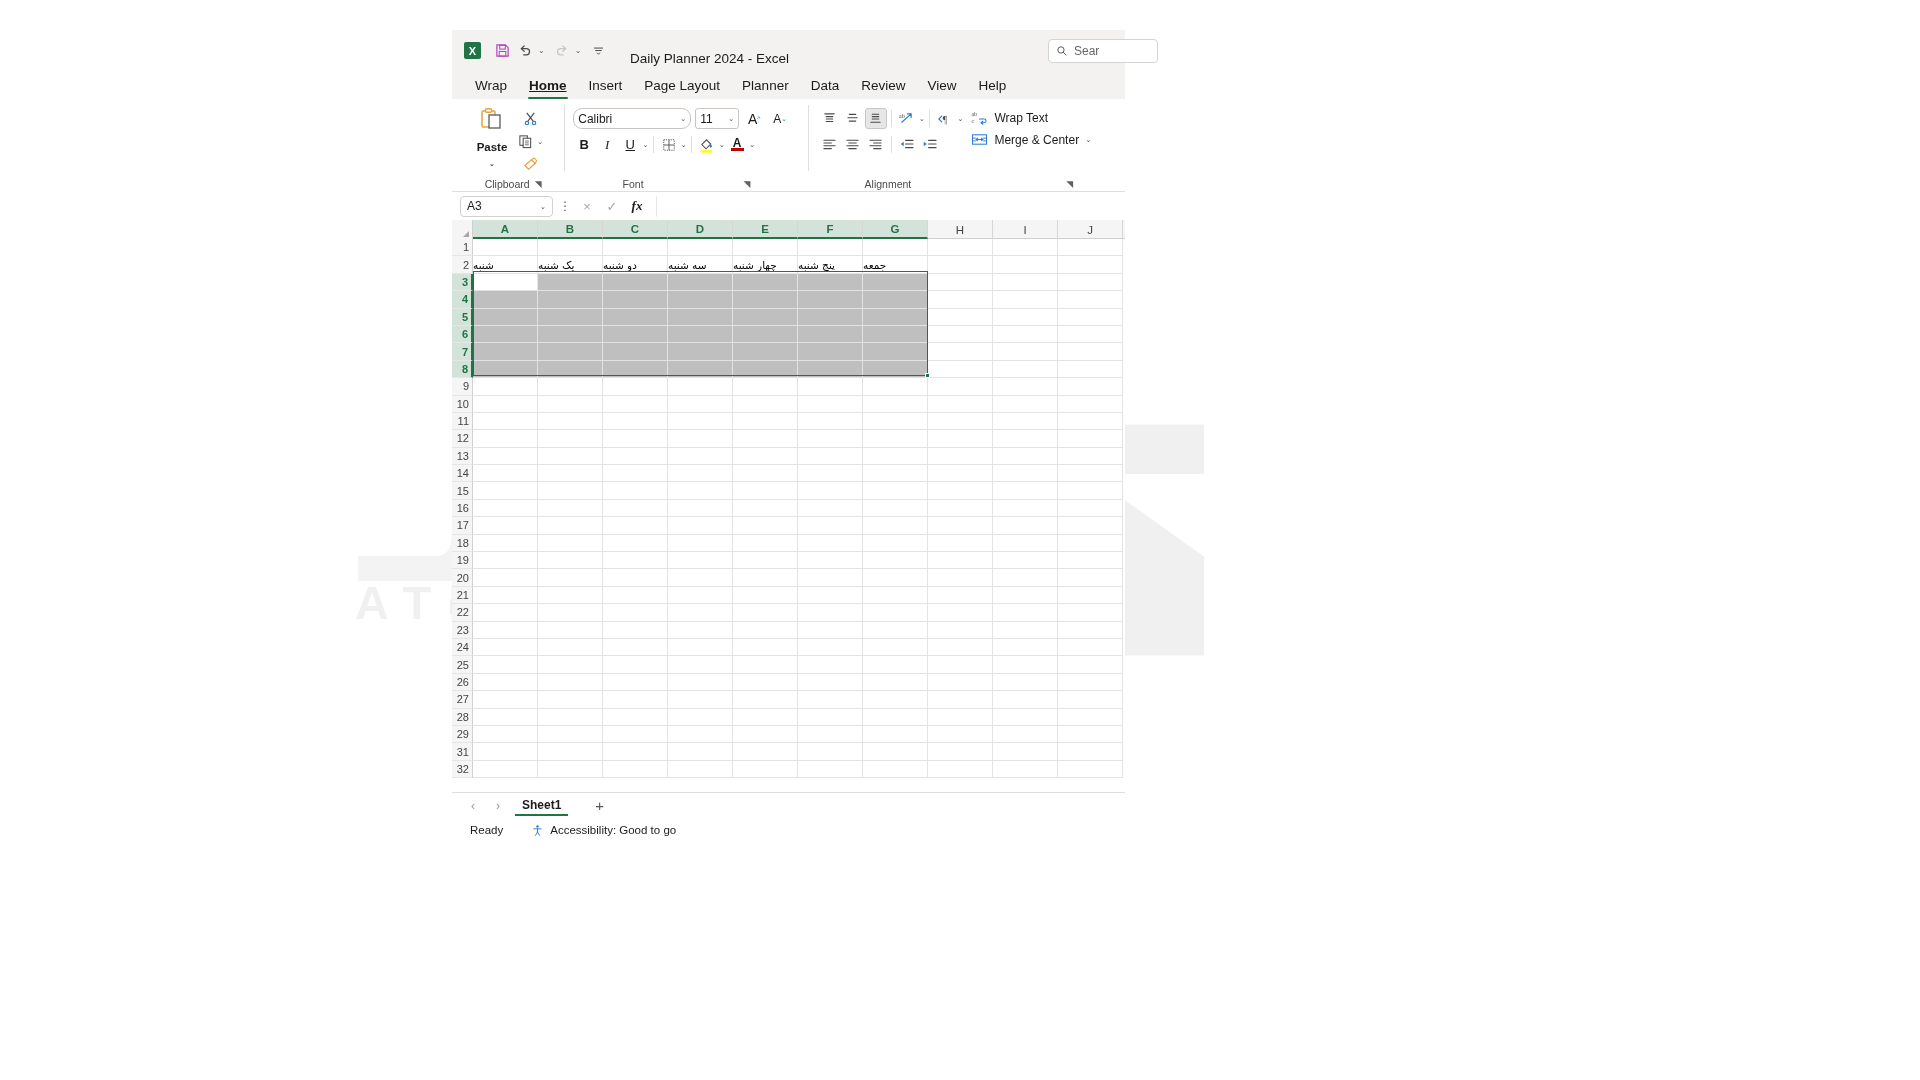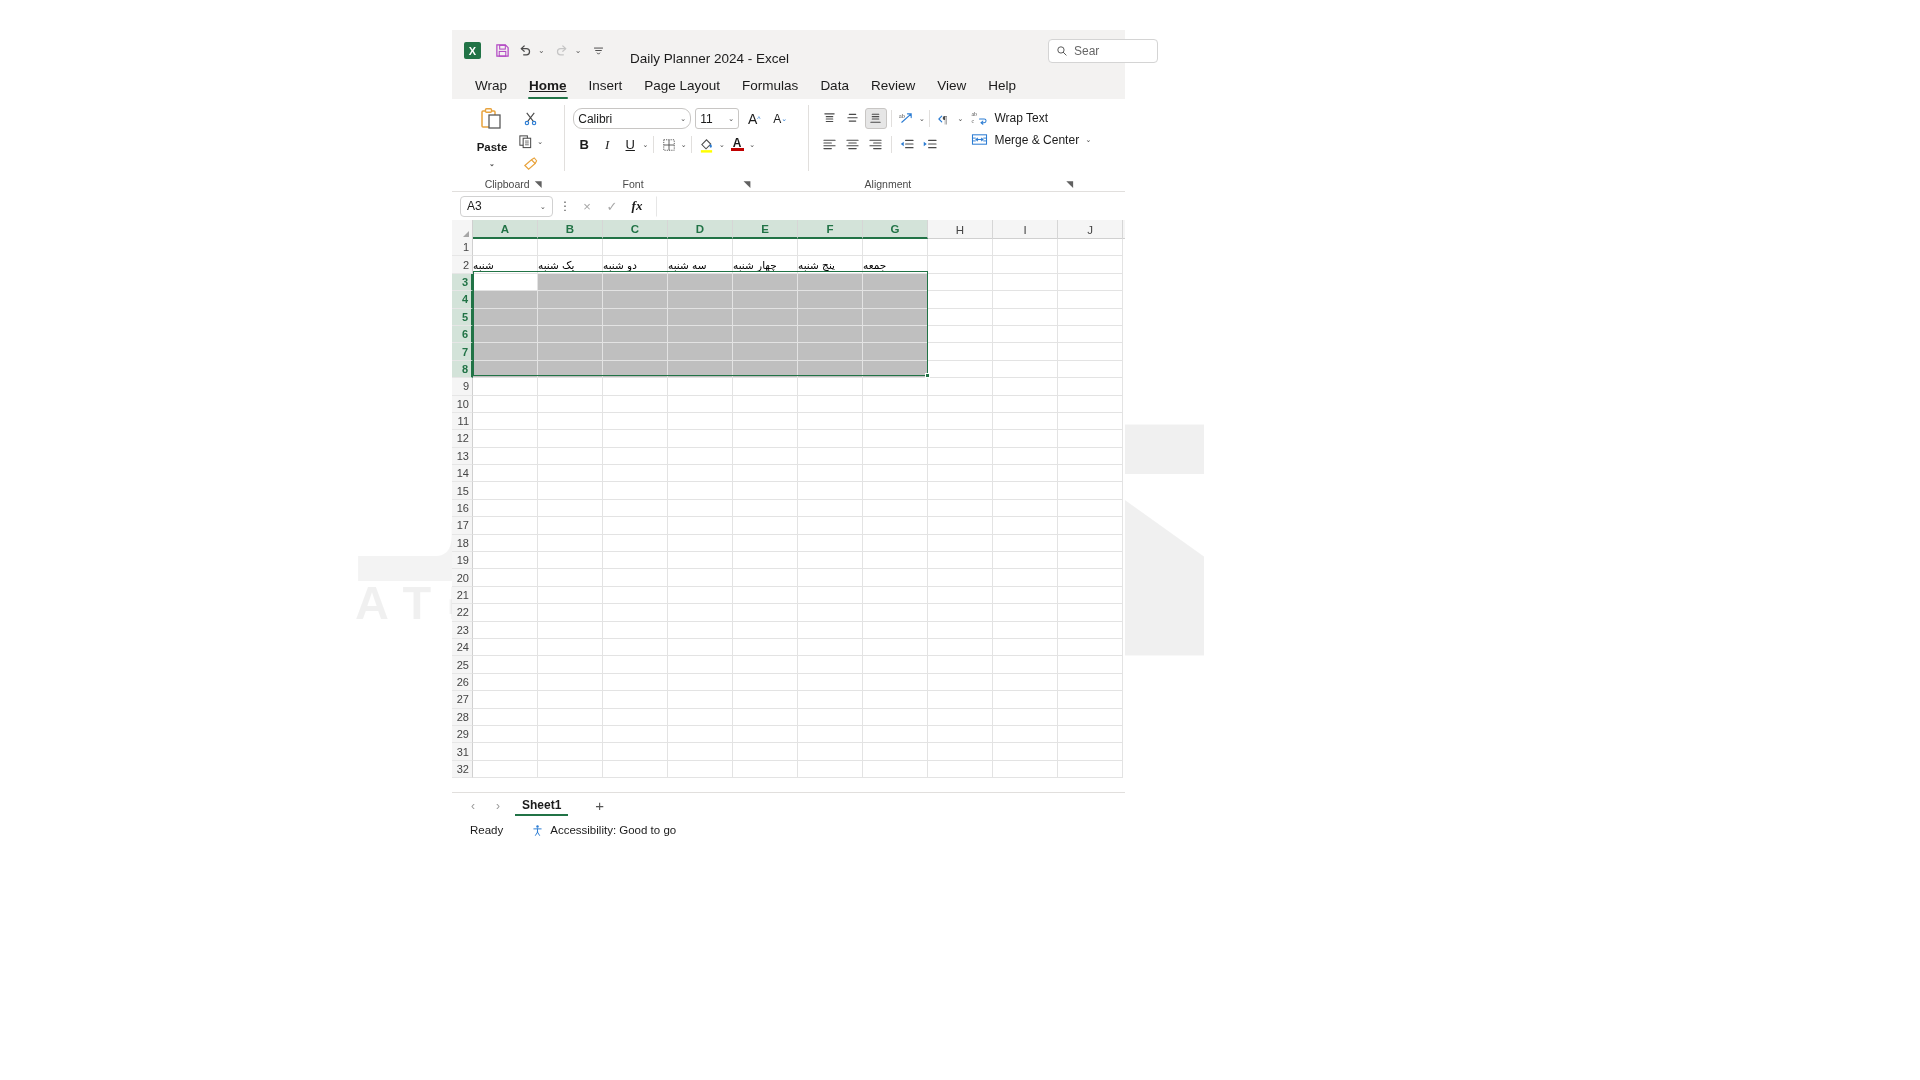--- a/index.html
+++ b/index.html
@@ -249,21 +249,21 @@
         </svg>
         <span>Sear</span>
       </div>
     </div>
 
     <div class="tab-bar">
       <div class="tab">Wrap</div>
       <div class="tab active">Home</div>
       <div class="tab">Insert</div>
       <div class="tab">Page Layout</div>
-      <div class="tab">Formulas</div>
+      <div class="tab">Planner</div>
       <div class="tab">Data</div>
       <div class="tab">Review</div>
       <div class="tab">View</div>
       <div class="tab">Help</div>
     </div>
 
     <div class="ribbon">
 
       <div class="rgroup" style="width:96px;">
         <div class="rgroup-body">

